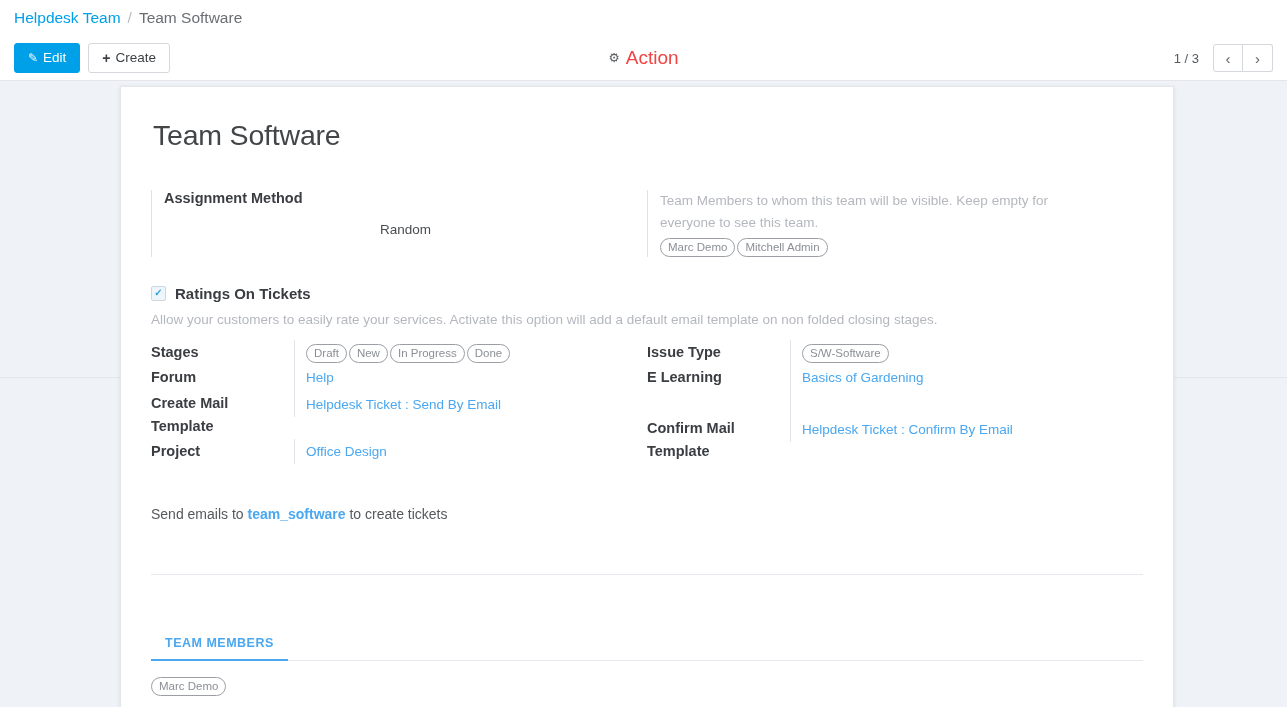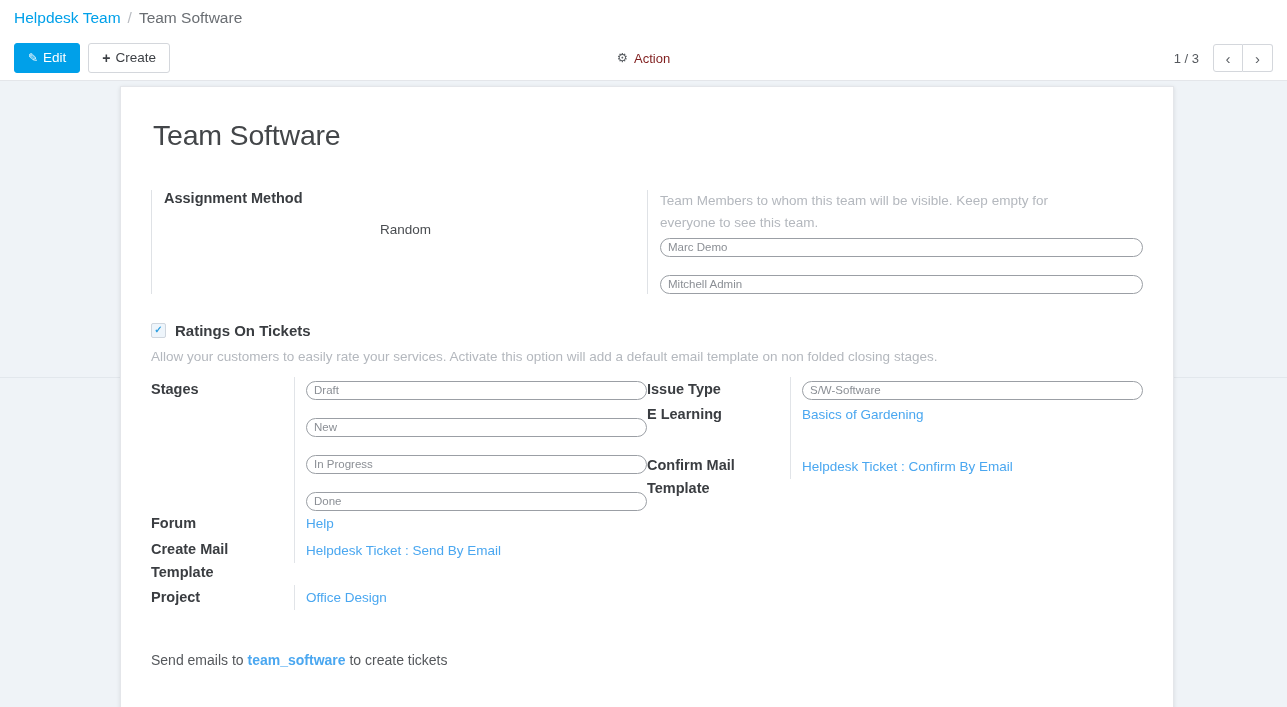--- a/index.html
+++ b/index.html
@@ -79,22 +79,22 @@
   .action-wrap {
     position: absolute;
     left: 50%;
     transform: translateX(-50%);
     display: flex;
     align-items: center;
     gap: 6px;
     cursor: pointer;
   }
   .action-label {
-    color: #7f1d1d;
-    font-size: 13px;
+    color: #ef4444;
+    font-size: 19px;
   }
   .ico-gear { color: #5a5e63; font-size: 12.5px; }
 
   .pager {
     margin-left: auto;
     display: flex;
     align-items: center;
     gap: 0;
   }
   .pager-count {
@@ -176,21 +176,21 @@
     max-width: 420px;
   }
   .group-value {
     font-size: 13.5px;
     color: #4a4d51;
     margin-top: 16px;
     text-align: center;
   }
 
   
-  .tag-row { margin-top: 4px; display: flex; flex-wrap: wrap; gap: 18px; flex-direction: column; }
+  .tag-row { margin-top: 4px; display: flex; flex-wrap: wrap; gap: 2px; }
   .tag {
     display: inline-block;
     border: 1px solid #9b9fa5;
     border-radius: 11px;
     padding: 0px 7px 1px 7px;
     font-size: 11.5px;
     color: #8b8f95;
     line-height: 16px;
     background: #ffffff;
     white-space: nowrap;

